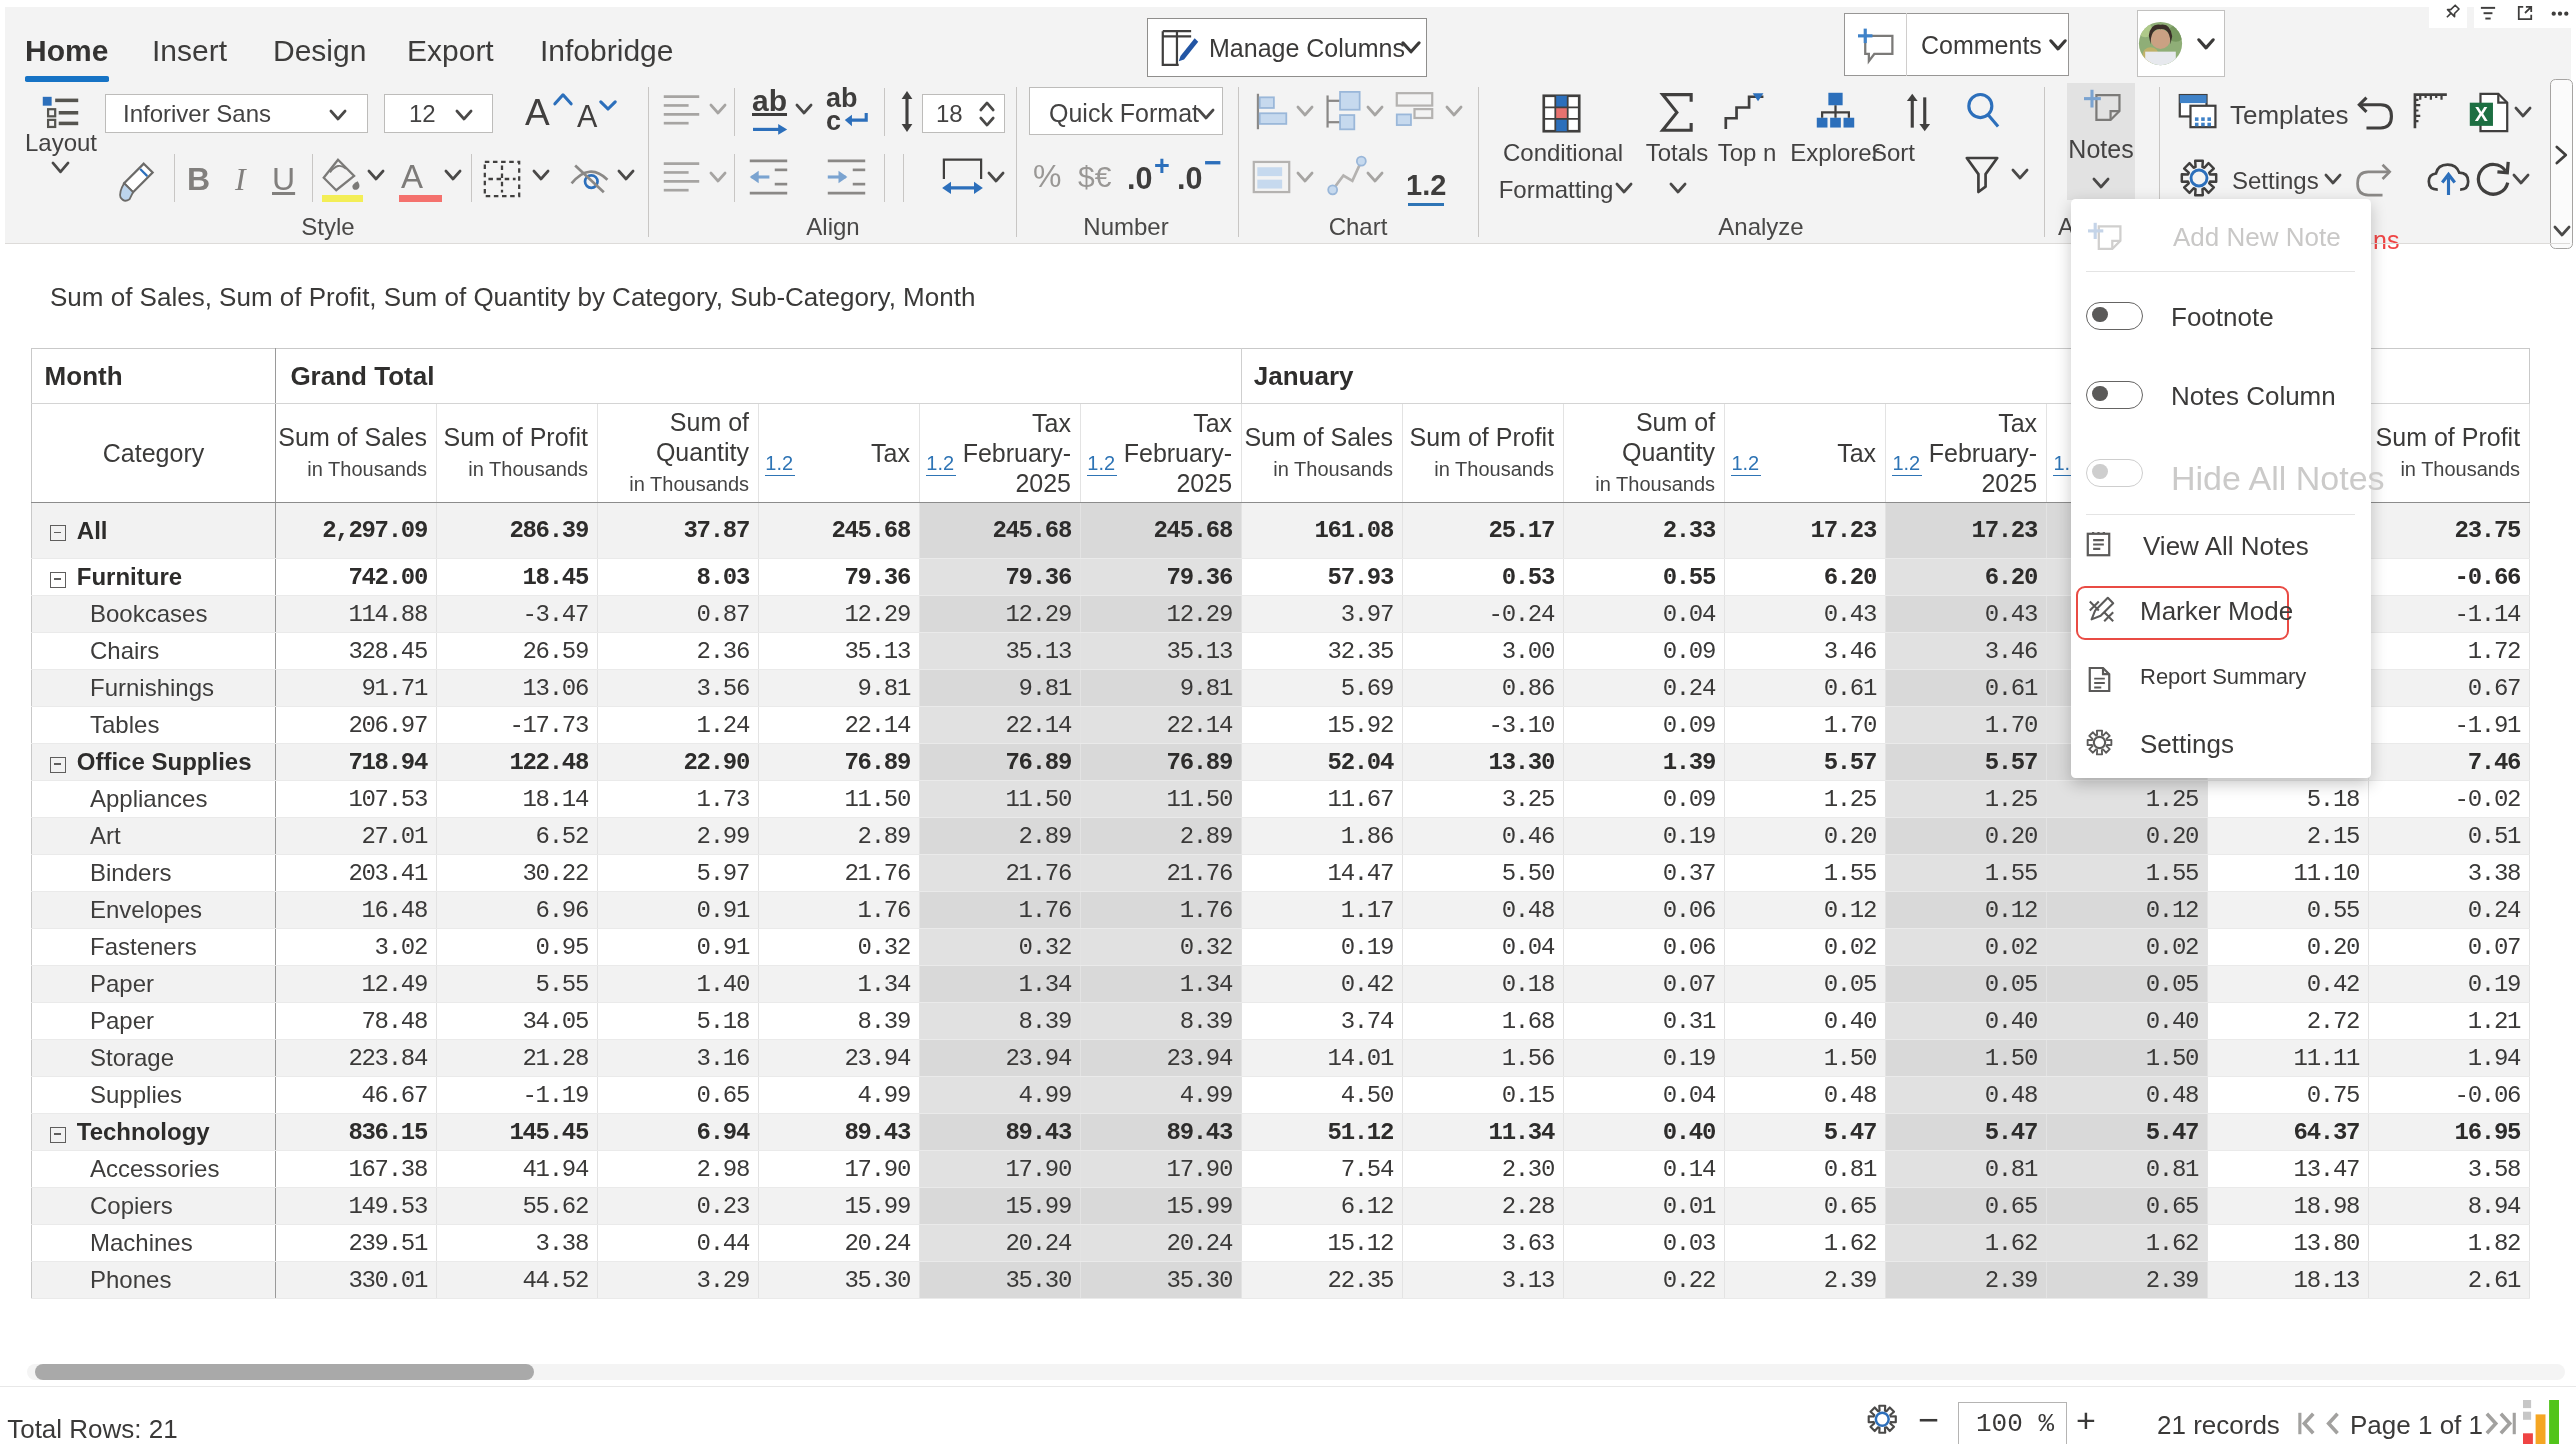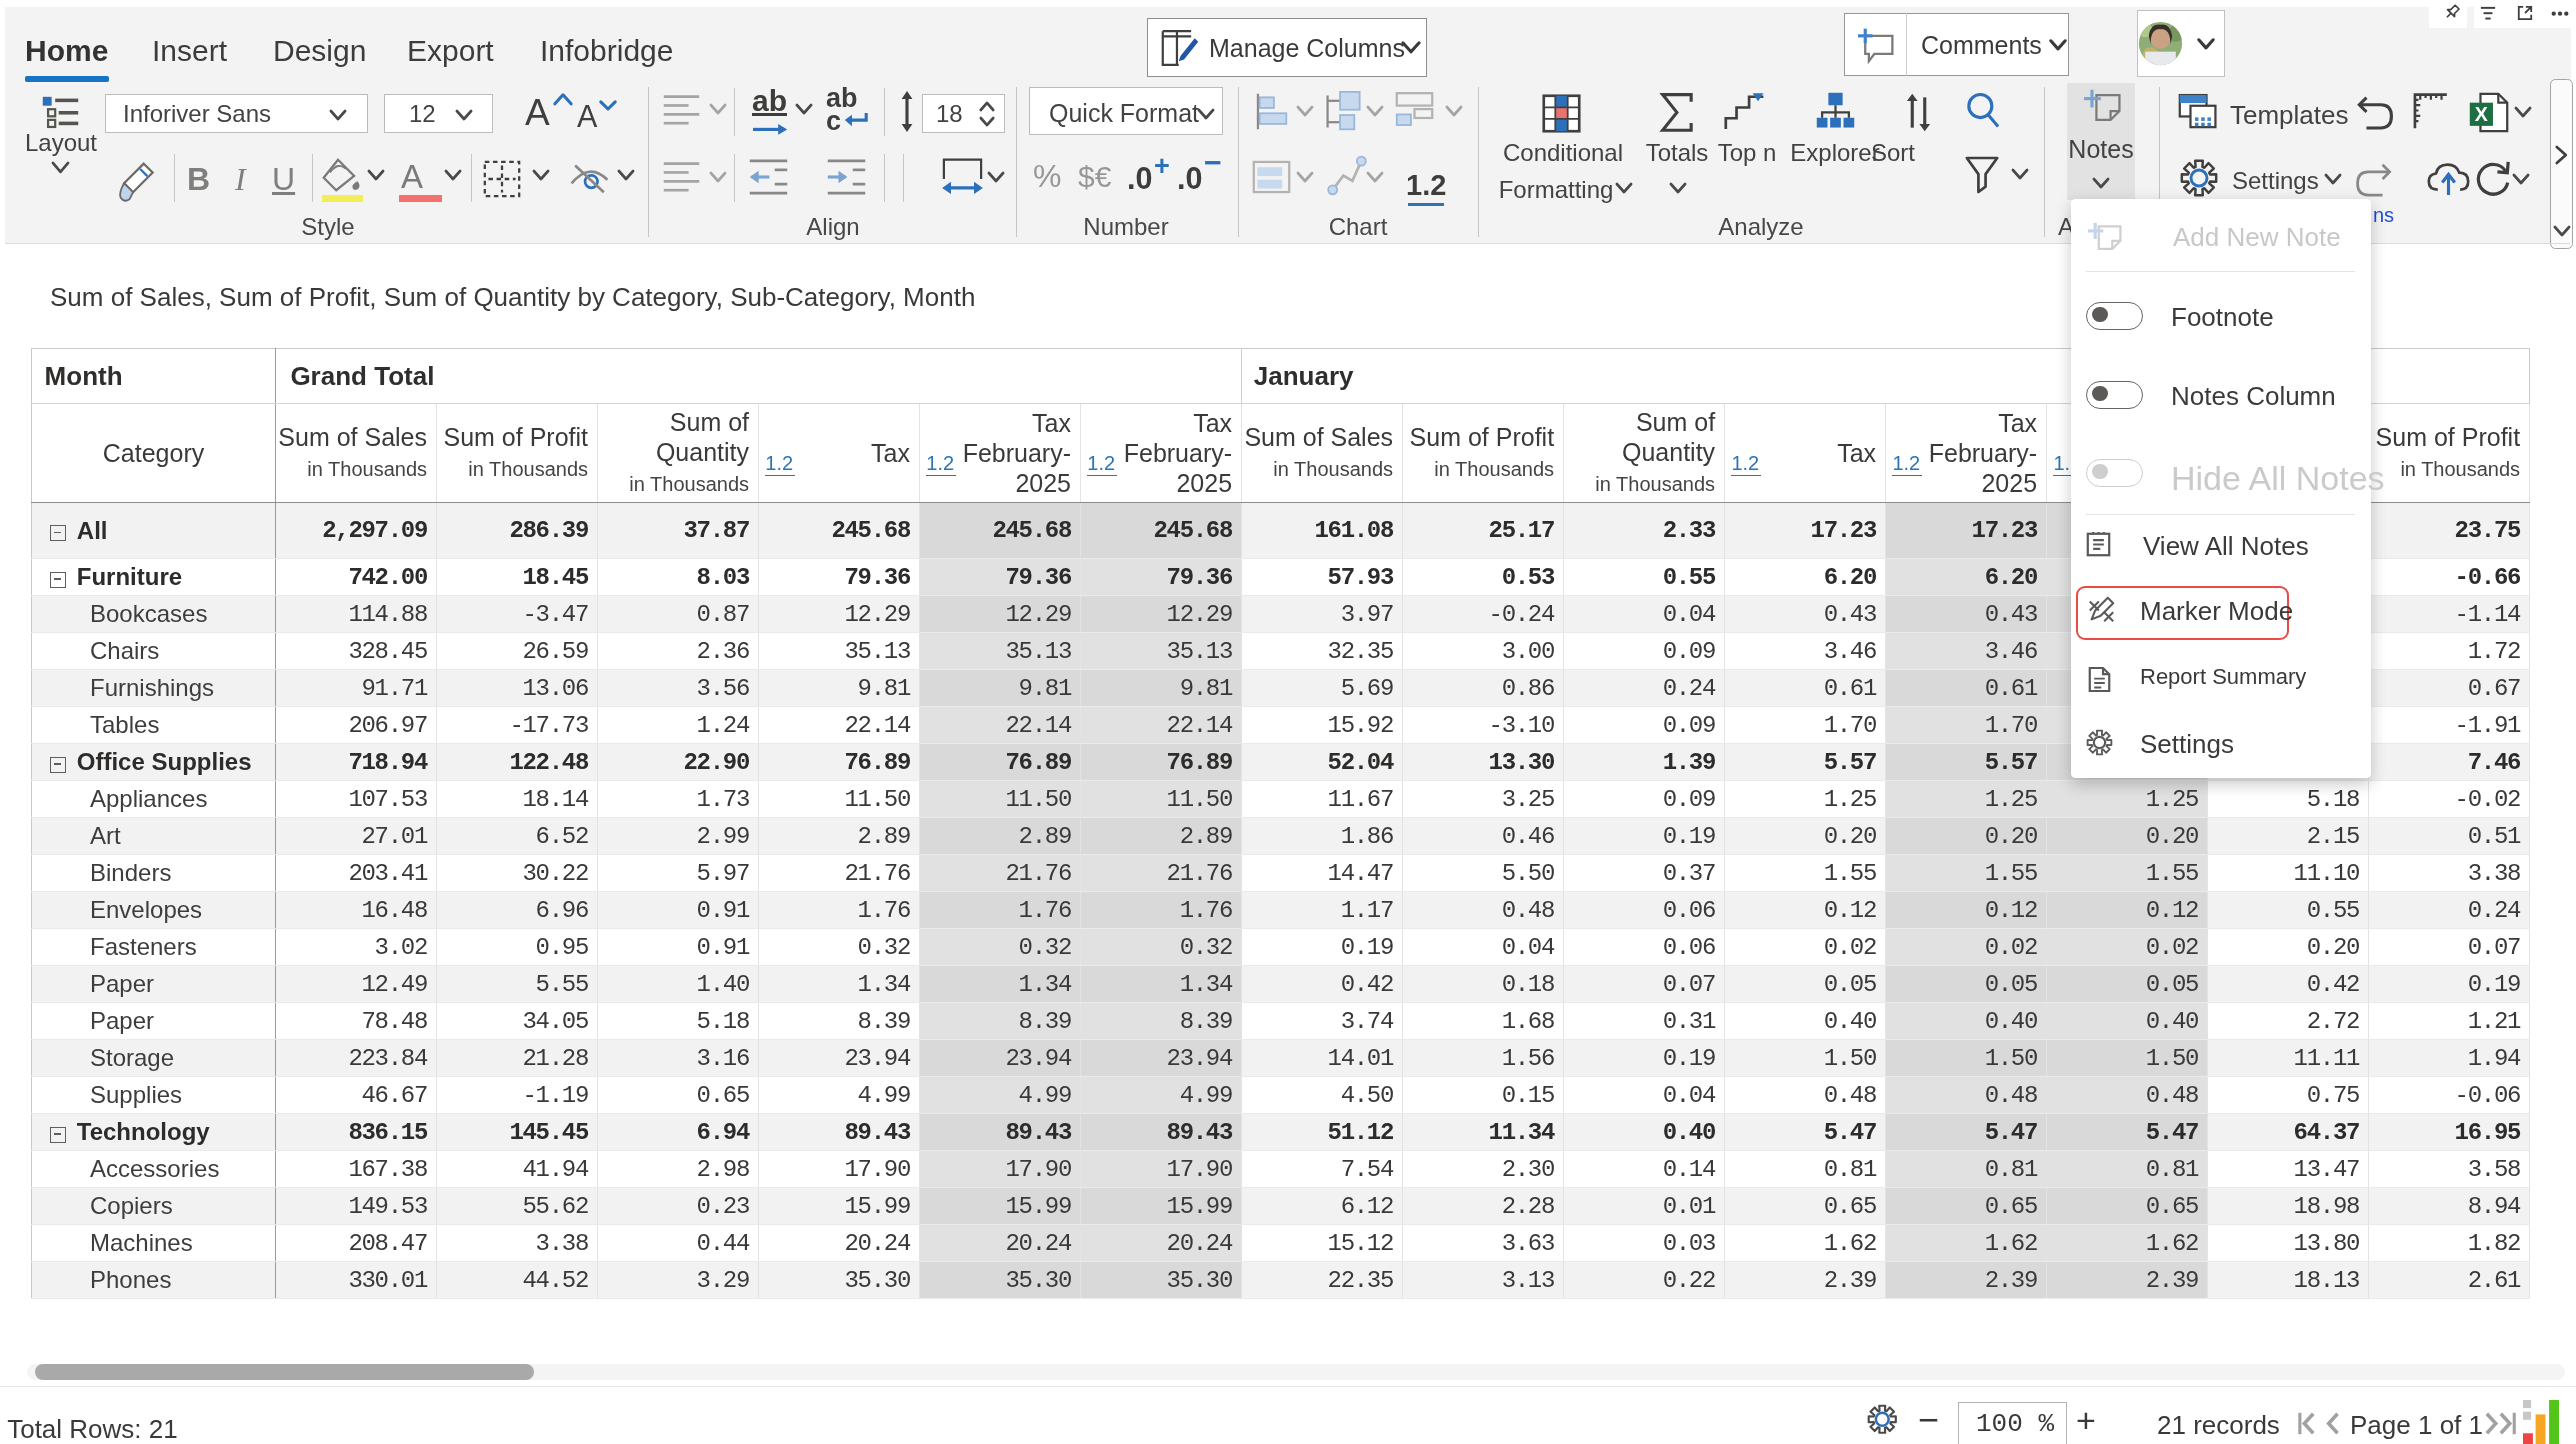--- a/index.html
+++ b/index.html
@@ -367,21 +367,21 @@
     <path d="M17 24 L24 15 L31 24" stroke="#2c6fbb" stroke-width="3.5" fill="none"></path>
   </svg>
 <svg class="abs" style="left:2473px;top:161px" width="38" height="36" viewBox="0 0 42 40" fill="none">
     <path d="M36 11 A16.5 16.5 0 1 0 38.5 24" stroke="#403f3e" stroke-width="3.6" fill="none"></path>
     <path d="M27 12 L38 13 L39 1" stroke="#403f3e" stroke-width="3.6" fill="none"></path>
   </svg>
 <svg class="abs" style="left:2513px;top:174px" width="16" height="10" viewBox="0 0 18 11" fill="none">
     <polyline points="1,1 9.0,10 17,1" stroke="#4a4948" stroke-width="3" stroke-linecap="round" stroke-linejoin="round"></polyline>
   </svg>
 <div class="abs" style="left:2058px;top:213px;font-size:24px;color:#494847">A</div>
-<div class="abs" style="left:2373px;top:204px;font-size:20px;color:#1d4ed8">ns</div>
+<div class="abs" style="left:2373px;top:226px;font-size:25px;color:#ef4444">ns</div>
 <div class="abs" style="left:2550px;top:79px;width:23px;height:170px;background:#fbfbfb;border:0.9px solid #a6a4a2;border-radius:5.4px"></div>
 <svg class="abs" style="left:2555px;top:145px" width="12.6" height="20" viewBox="0 0 14 22" fill="none">
     <polyline points="2,2 12,11 2,20" stroke="#403f3e" stroke-width="3" fill="none" stroke-linecap="round" stroke-linejoin="round"></polyline>
   </svg>
 <svg class="abs" style="left:2554px;top:226px" width="16" height="10" viewBox="0 0 18 11" fill="none">
     <polyline points="1,1 9.0,10 17,1" stroke="#4a4948" stroke-width="3" stroke-linecap="round" stroke-linejoin="round"></polyline>
   </svg>
 <div class="abs" style="left:1147px;top:18px;width:280px;height:59px;background:#fff;border:1.3px solid #8f8e8c"></div>
 <svg class="abs" style="left:1161px;top:29px" width="39" height="38" viewBox="0 0 44 42" fill="none">
     <path d="M2 2 L34 2 M2 2 L2 40 L20 40 M2 8 L34 8 M18 2 L18 40" stroke="#403f3e" stroke-width="2.5" fill="none"></path>
@@ -808,21 +808,21 @@
         <td class="n">2.28</td>
         <td class="n">0.01</td>
         <td class="n">0.65</td>
         <td class="n g">0.65</td>
         <td class="n g">0.65</td>
         <td class="n">18.98</td>
         <td class="n">8.94</td>
       </tr>
 <tr class="e" style="height:37px">
         <td class="cat">Machines</td>
-        <td class="n">208.47</td>
+        <td class="n">239.51</td>
         <td class="n">3.38</td>
         <td class="n">0.44</td>
         <td class="n">20.24</td>
         <td class="n g">20.24</td>
         <td class="n g">20.24</td>
         <td class="n">15.12</td>
         <td class="n">3.63</td>
         <td class="n">0.03</td>
         <td class="n">1.62</td>
         <td class="n g">1.62</td>

